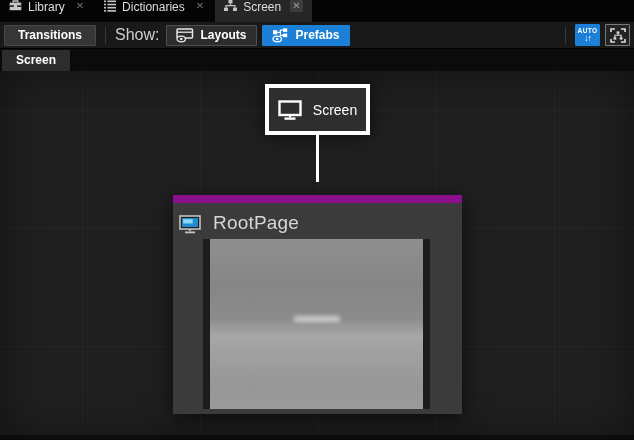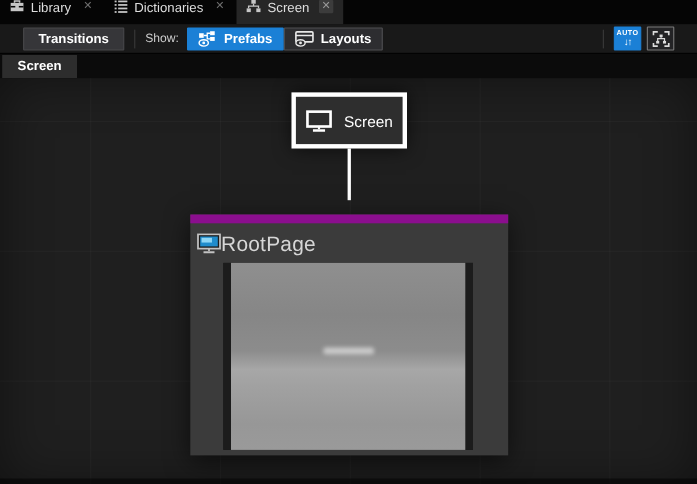--- a/index.html
+++ b/index.html
@@ -10,25 +10,25 @@
     -webkit-font-smoothing:antialiased;
   }
   
   .tabbar{height:22px;background:#050505;display:flex;align-items:stretch;}
   .tab{display:flex;align-items:flex-start;gap:6px;padding:0 9px;font-size:12px;color:#dedede;cursor:default;}
   .tab.active{background:#262626;}
   .tab .tclose{color:#6f6f6f;font-size:10px;line-height:10px;margin-left:3px;padding:1px 2px;}
   .tab.active .tclose{background:#3c3c3c;color:#9a9a9a;border-radius:1px;}
   .ticon{display:flex;align-items:center;}
   
-  .toolbar{height:26px;background:#191919;display:flex;align-items:center;padding:0 21px;border-bottom:1px solid #000;}
+  .toolbar{height:26px;background:#191919;display:flex;align-items:center;padding:0 4px;border-bottom:1px solid #000;}
   .btn{background:#363639;border:1px solid #48484b;color:#fff;font-weight:bold;font-size:12px;
        padding:2px 13px;height:21px;box-sizing:border-box;border-radius:1px;font-family:inherit;}
   .vsep{width:1px;height:17px;background:#3a3a3a;margin:0 9px;}
-  .show-label{font-size:11px;color:#cfcfcf;margin-right:7px;}
+  .show-label{font-size:16px;color:#cfcfcf;margin-right:7px;}
   .toggle{display:flex;align-items:center;gap:6px;height:21px;box-sizing:border-box;
           font-weight:bold;font-size:12px;padding:0 9px;border-radius:1px;font-family:inherit;color:#fff;}
   .toggle.layouts{background:#2d2d30;border:1px solid #505053;margin-right:5px;}
   .toggle.prefabs{background:#1b80d6;border:1px solid #1b80d6;}
   .right-group{margin-left:auto;display:flex;align-items:center;}
   .auto-btn{width:25px;height:22px;background:#1b80d6;border:1px solid #1b80d6;border-radius:1px;
             display:flex;flex-direction:column;align-items:center;justify-content:center;color:#fff;
             font-family:inherit;padding:0;}
   .auto-btn .auto-word{font-size:6.5px;font-weight:bold;letter-spacing:0.4px;line-height:7px;}
   .auto-btn .auto-arrows{font-size:9px;font-weight:bold;line-height:9px;letter-spacing:-1px;}
@@ -55,21 +55,21 @@
     display:flex;align-items:center;justify-content:center;gap:11px;
     color:#fff;font-size:14px;
     box-shadow:0 0 16px rgba(0,0,0,0.65);
   }
   .connector{position:absolute;left:316px;top:64px;width:3px;height:47px;background:#ffffff;}
   .card{
     position:absolute;left:173px;top:124px;width:289px;height:219px;background:#3b3b3b;
     box-shadow:0 5px 22px rgba(0,0,0,0.6);
   }
   .card-topbar{height:8px;background:#8b0e8e;}
-  .card-header{display:flex;align-items:flex-start;padding:9px 14px 0 6px;}
+  .card-header{display:flex;align-items:flex-end;gap:12px;padding:9px 14px 0 6px;}
   .card-title{font-size:19px;color:#d6d6d6;letter-spacing:0.2px;}
   .thumb{position:absolute;left:30px;top:44px;width:227px;height:170px;display:flex;background:#1b1b1b;}
   .thumb-bar{width:7px;background:#1c1c1c;}
   .thumb-img{flex:1;position:relative;
     background:linear-gradient(180deg,#8f8f8f 0%,#868686 28%,#8c8c8c 47%,#a7a7a7 57%,#a1a1a1 66%,#979797 86%,#9a9a9a 100%);
   }
   .smudge{position:absolute;left:50%;top:45%;width:46px;height:6px;margin-left:-23px;
           background:rgba(255,255,255,0.55);filter:blur(2px);border-radius:2px;}
 </style>
 </head>
@@ -117,43 +117,43 @@
       </span>
       <span class="tlabel">Screen</span>
       <span class="tclose">✕</span>
     </div>
   </div>
 
   <div class="toolbar">
     <button class="btn">Transitions</button>
     <div class="vsep"></div>
     <span class="show-label">Show:</span>
+    <button class="toggle layouts">
+      <span class="ticon">
+        <svg width="18" height="15" viewBox="0 0 18 15">
+          <rect x="1" y="1" width="15.5" height="9" rx="1" fill="none" stroke="#e8e8e8" stroke-width="1.5"></rect>
+          <line x1="1" y1="4.2" x2="16.5" y2="4.2" stroke="#e8e8e8" stroke-width="1.3"></line>
+          <ellipse cx="5.2" cy="11" rx="4.2" ry="2.9" fill="#2d2d30" stroke="#e8e8e8" stroke-width="1.3"></ellipse>
+          <circle cx="5.2" cy="11" r="1.3" fill="#e8e8e8"></circle>
+        </svg>
+      </span>
+      <span>Layouts</span>
+    </button>
     <button class="toggle prefabs">
       <span class="ticon">
         <svg width="18" height="15" viewBox="0 0 18 15">
           <rect x="1" y="2.2" width="4.2" height="4.2" fill="#fff"></rect>
           <rect x="11" y="0.4" width="4.2" height="3.6" fill="#fff"></rect>
           <rect x="11" y="5.6" width="4.2" height="3.6" fill="#fff"></rect>
           <path d="M5.2 4.3h3.2V2.2H11M8.4 4.3v3.1H11" fill="none" stroke="#fff" stroke-width="1.2"></path>
           <ellipse cx="5.2" cy="11" rx="4.2" ry="2.9" fill="#1b80d6" stroke="#fff" stroke-width="1.3"></ellipse>
           <circle cx="5.2" cy="11" r="1.3" fill="#fff"></circle>
         </svg>
       </span>
       <span>Prefabs</span>
-    </button>
-    <button class="toggle layouts">
-      <span class="ticon">
-        <svg width="18" height="15" viewBox="0 0 18 15">
-          <rect x="1" y="1" width="15.5" height="9" rx="1" fill="none" stroke="#e8e8e8" stroke-width="1.5"></rect>
-          <line x1="1" y1="4.2" x2="16.5" y2="4.2" stroke="#e8e8e8" stroke-width="1.3"></line>
-          <ellipse cx="5.2" cy="11" rx="4.2" ry="2.9" fill="#2d2d30" stroke="#e8e8e8" stroke-width="1.3"></ellipse>
-          <circle cx="5.2" cy="11" r="1.3" fill="#e8e8e8"></circle>
-        </svg>
-      </span>
-      <span>Layouts</span>
     </button>
     <div class="right-group">
       <div class="vsep"></div>
       <button class="auto-btn">
         <span class="auto-word">AUTO</span>
         <span class="auto-arrows">↓↑</span>
       </button>
       <button class="fit-btn">
         <span class="ticon">
           <svg width="16" height="15" viewBox="0 0 16 15">

